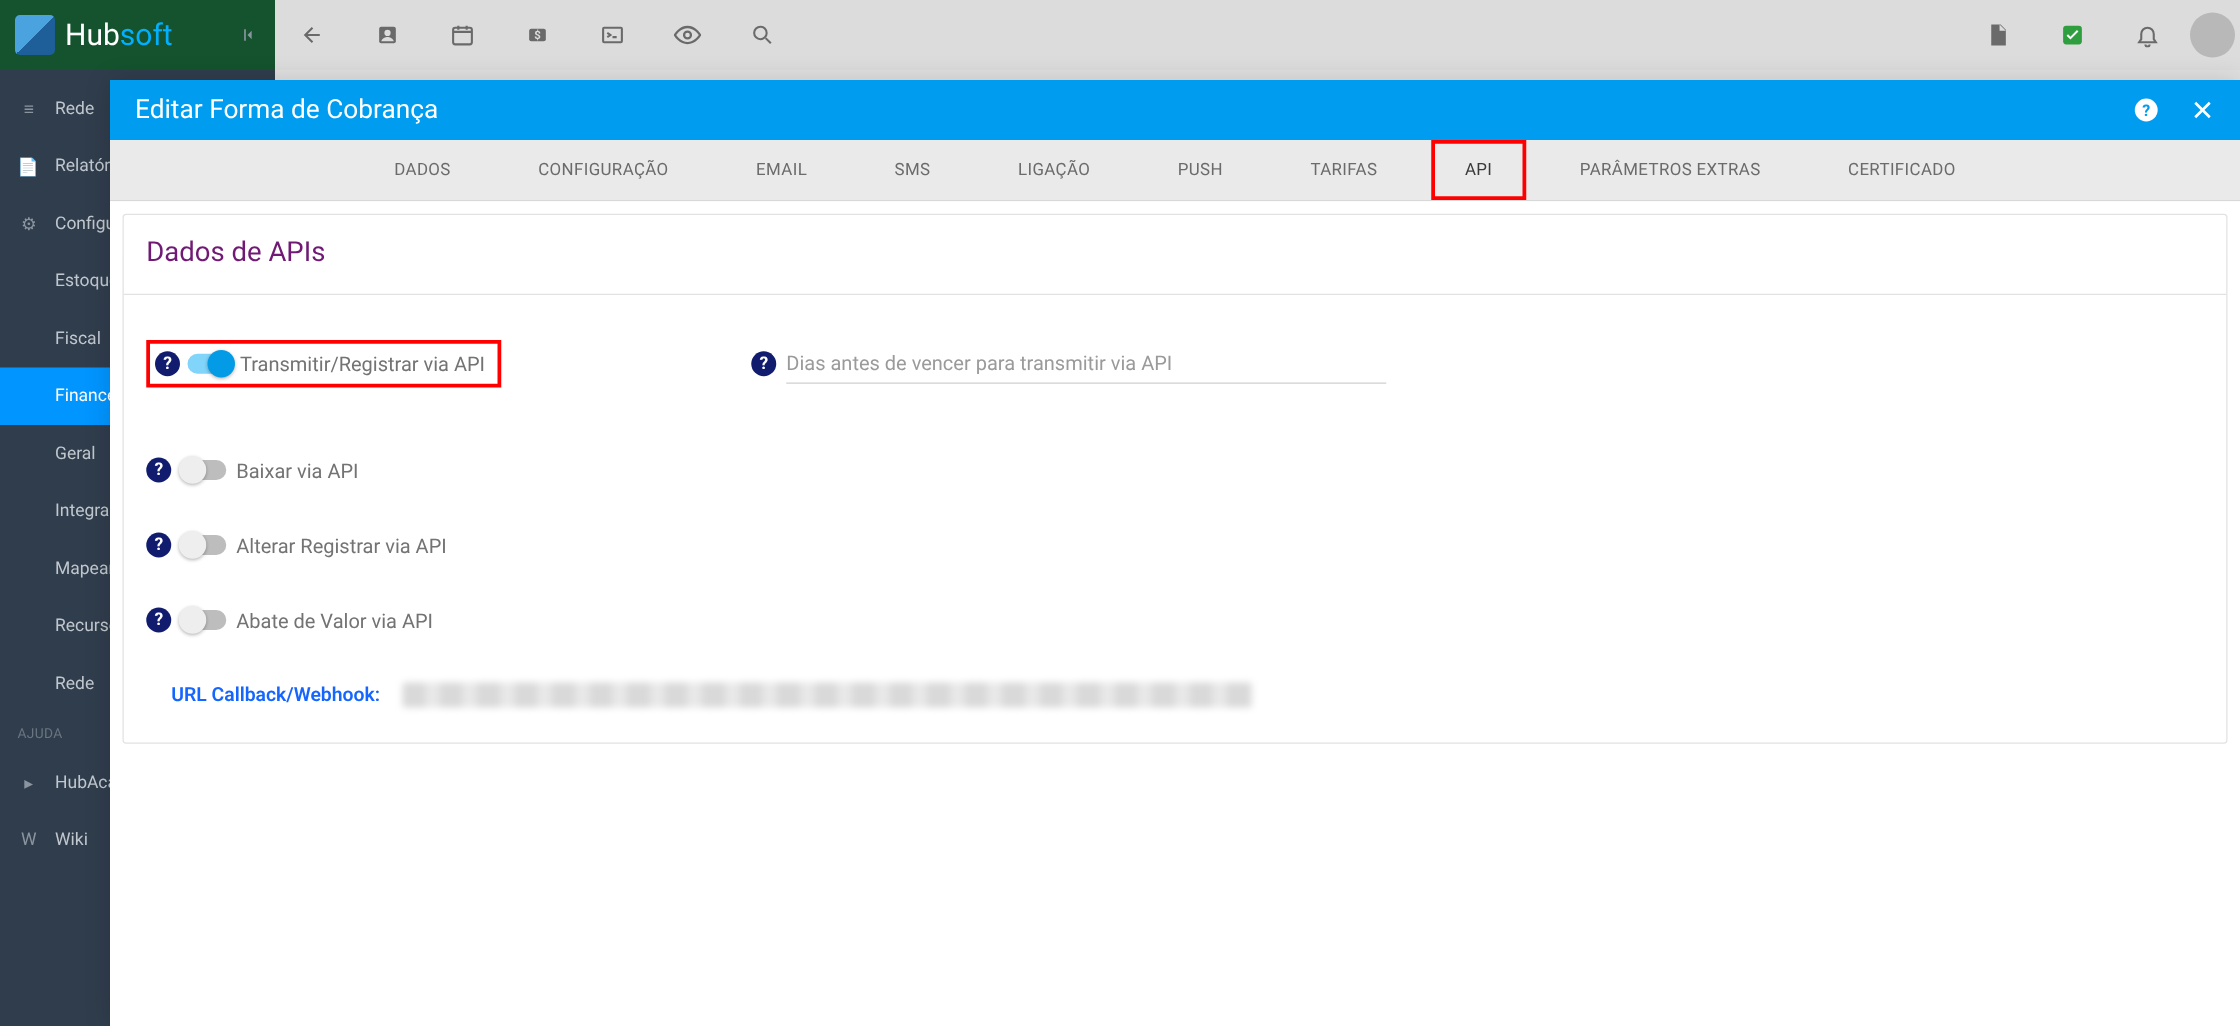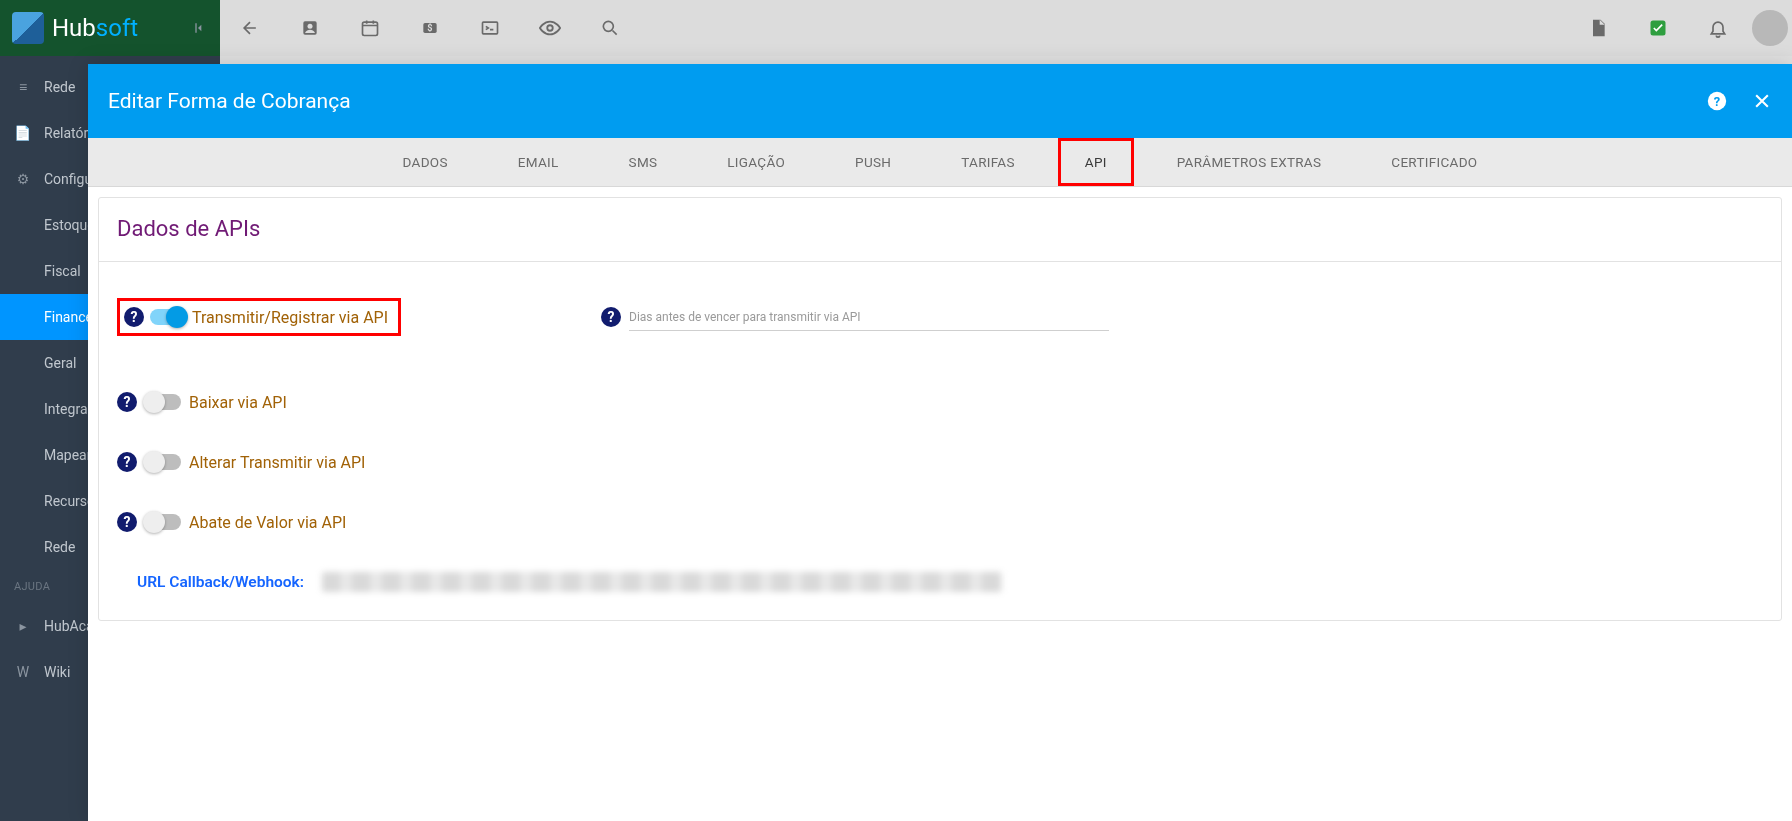--- a/index.html
+++ b/index.html
@@ -21,21 +21,21 @@
 .sidebar-item.active .si-icon { color: #fff; }
 
 
 .topbar { position: absolute; left: 220px; top: 0; right: 0; height: 56px; background: #dcdcdc; display: flex; align-items: center; }
 .tb-btn { width: 60px; height: 56px; display: flex; align-items: center; justify-content: center; color: #6a6a6a; cursor: pointer; }
 .tb-spacer { flex: 1; }
 .tb-avatar { width: 36px; height: 36px; border-radius: 50%; background: #b8b8b8; margin: 0 4px; }
 
 
 .modal { position: absolute; left: 88px; top: 64px; right: 0; bottom: 0; background: #fff; display: flex; flex-direction: column; box-shadow: 0 0 20px rgba(0,0,0,.15); }
-.modal-header { height: 74px; background: #009cf0; color: #fff; display: flex; align-items: center; padding: 0 20px; }
+.modal-header { height: 48px; background: #009cf0; color: #fff; display: flex; align-items: center; padding: 0 20px; }
 .modal-title { font-size: 21px; font-weight: 400; }
 .modal-header-right { margin-left: auto; display: flex; align-items: center; gap: 24px; }
 .hdr-icon { cursor: pointer; display: flex; }
 
 
 .modal-tabs { height: 49px; background: #eaeaea; border-bottom: 1px solid #d8d8d8; display: flex; align-items: stretch; justify-content: center; gap: 16px; }
 .tab { padding: 0 24px; display: flex; align-items: center; font-size: 13.5px; color: #6b6b6b; letter-spacing: 0.3px; cursor: pointer; border: 3px solid transparent; }
 .tab.active { color: #3a3a3a; border: 3px solid #f00; background: #eaeaea; }
 
 
@@ -48,23 +48,23 @@
 .field-group { display: flex; align-items: center; gap: 8px; }
 .red-box { border: 3px solid #f00; padding: 6px 10px 6px 4px; display: inline-flex; align-items: center; gap: 6px; }
 
 .help-badge { width: 20px; height: 20px; border-radius: 50%; background: #111c6e; color: #fff; font-weight: bold; font-size: 14px; display: inline-flex; align-items: center; justify-content: center; cursor: pointer; }
 
 .switch { width: 36px; height: 16px; border-radius: 8px; background: #bdbdbd; position: relative; cursor: pointer; }
 .switch .knob { position: absolute; width: 22px; height: 22px; border-radius: 50%; background: #eeeeee; top: -3px; left: -2px; box-shadow: 0 1px 3px rgba(0,0,0,.3); }
 .switch.on { background: #81d4fa; }
 .switch.on .knob { background: #039be5; left: 16px; }
 
-.label-text { font-size: 16px; color: #a16207; }
-
-.text-input { border: none; border-bottom: 1px solid #cfcfcf; font-size: 12px; color: #333; padding: 6px 0; width: 480px; outline: none; }
+.label-text { font-size: 16px; color: #737373; }
+
+.text-input { border: none; border-bottom: 1px solid #cfcfcf; font-size: 16px; color: #333; padding: 6px 0; width: 480px; outline: none; }
 .text-input::placeholder { color: #9a9a9a; }
 
 .toggle-row { display: flex; align-items: center; gap: 8px; margin-bottom: 40px; }
 .toggle-row:last-of-type { margin-bottom: 18px; }
 
 .callback-line { display: flex; align-items: center; gap: 18px; }
 .callback-label { color: #1565ff; font-weight: 600; font-size: 15.5px; margin-left: 20px; }
 .callback-blur { width: 680px; height: 20px; background: repeating-linear-gradient(90deg,#d9d9d9 0 18px,#e8e8e8 18px 30px); filter: blur(3px); border-radius: 2px; }
 
 .modal-footer { padding: 16px 24px; display: flex; justify-content: flex-end; }
@@ -221,20 +221,21 @@
       <span class="hdr-icon">
           <svg width="20" height="20" viewBox="0 0 24 24" fill="none" stroke="#fff" stroke-width="2.5">
             <path d="M5 5l14 14M19 5L5 19"></path>
           </svg>
         </span>
     </div>
   </div>
 
   <div class="modal-tabs">
     <div class="tab">DADOS</div>
+    <div class="tab">CONFIGURAÇÃO</div>
     <div class="tab">EMAIL</div>
     <div class="tab">SMS</div>
     <div class="tab">LIGAÇÃO</div>
     <div class="tab">PUSH</div>
     <div class="tab">TARIFAS</div>
     <div class="tab active">API</div>
     <div class="tab">PARÂMETROS EXTRAS</div>
     <div class="tab">CERTIFICADO</div>
   </div>
 
@@ -263,21 +264,21 @@
               <span class="knob"></span>
             </span>
           <span class="label-text">Baixar via API</span>
         </div>
 
         <div class="toggle-row">
           <span class="help-badge">?</span>
           <span class="switch">
               <span class="knob"></span>
             </span>
-          <span class="label-text">Alterar Transmitir via API</span>
+          <span class="label-text">Alterar Registrar via API</span>
         </div>
 
         <div class="toggle-row">
           <span class="help-badge">?</span>
           <span class="switch">
               <span class="knob"></span>
             </span>
           <span class="label-text">Abate de Valor via API</span>
         </div>
 

